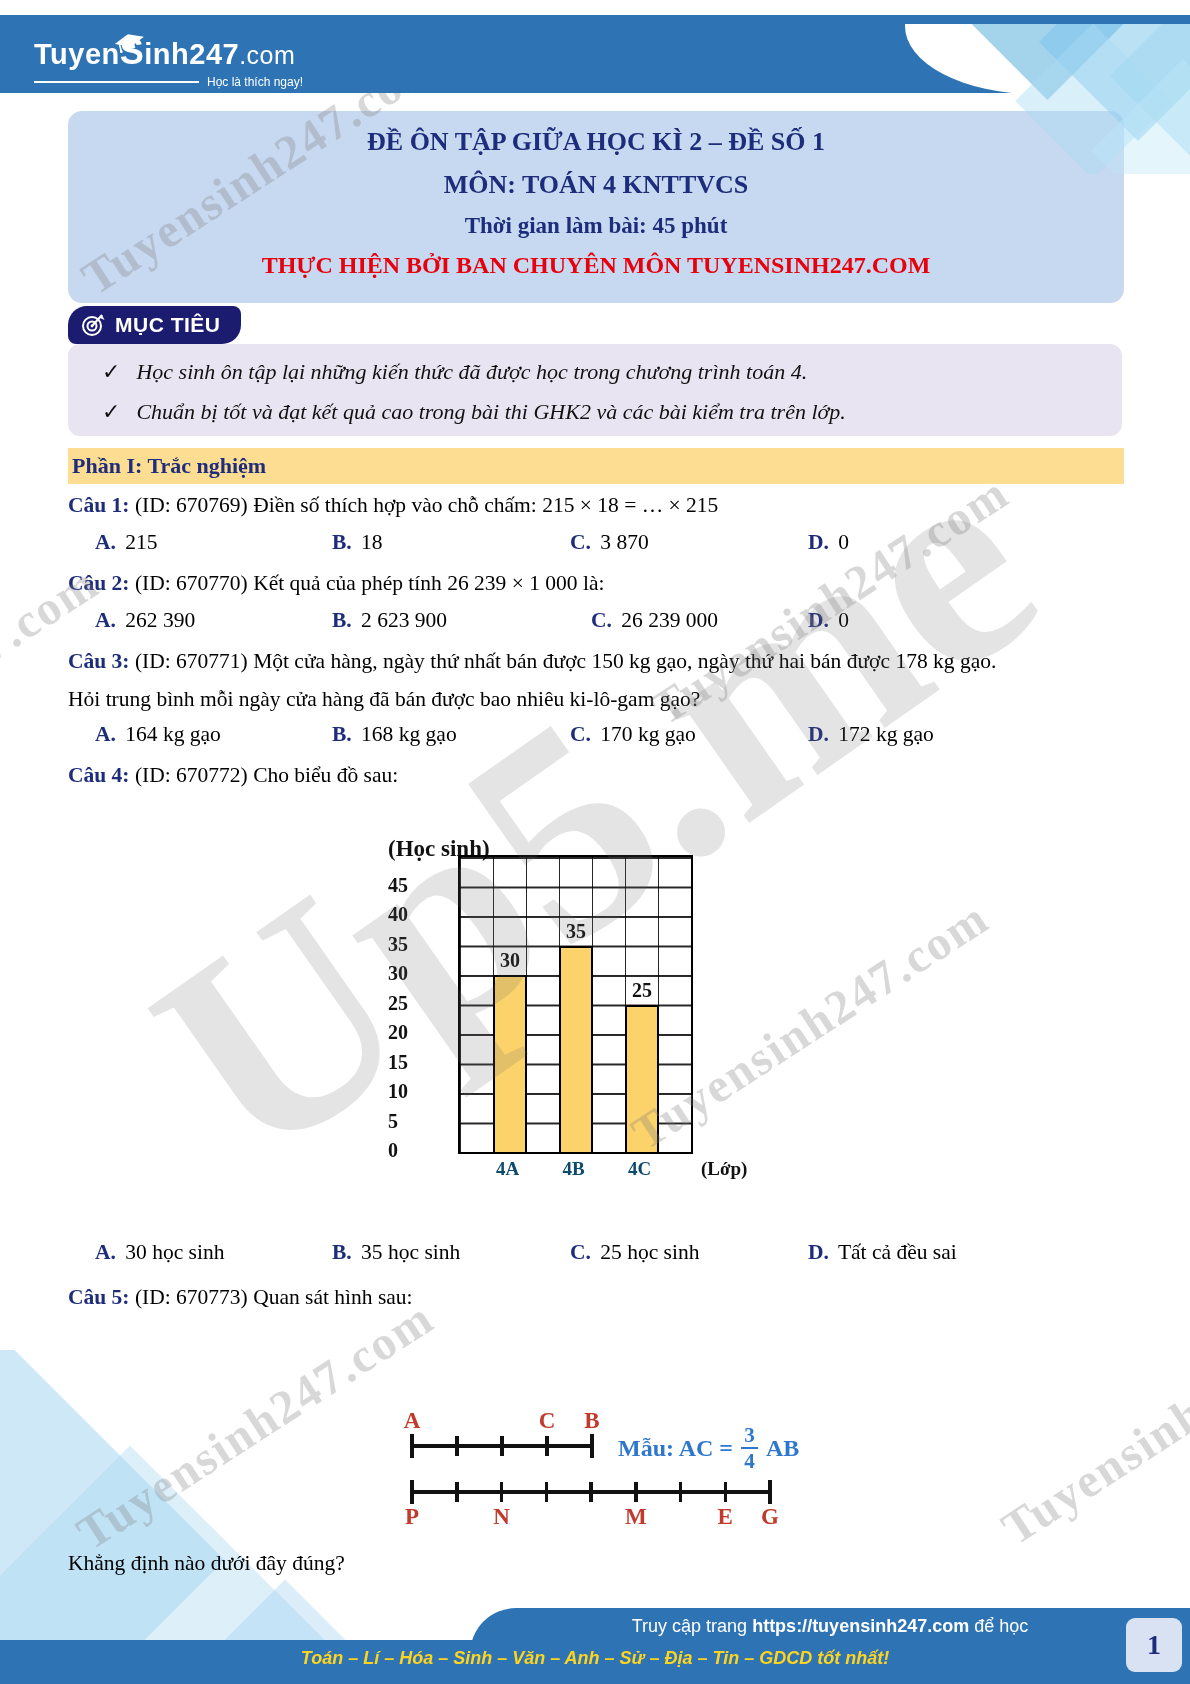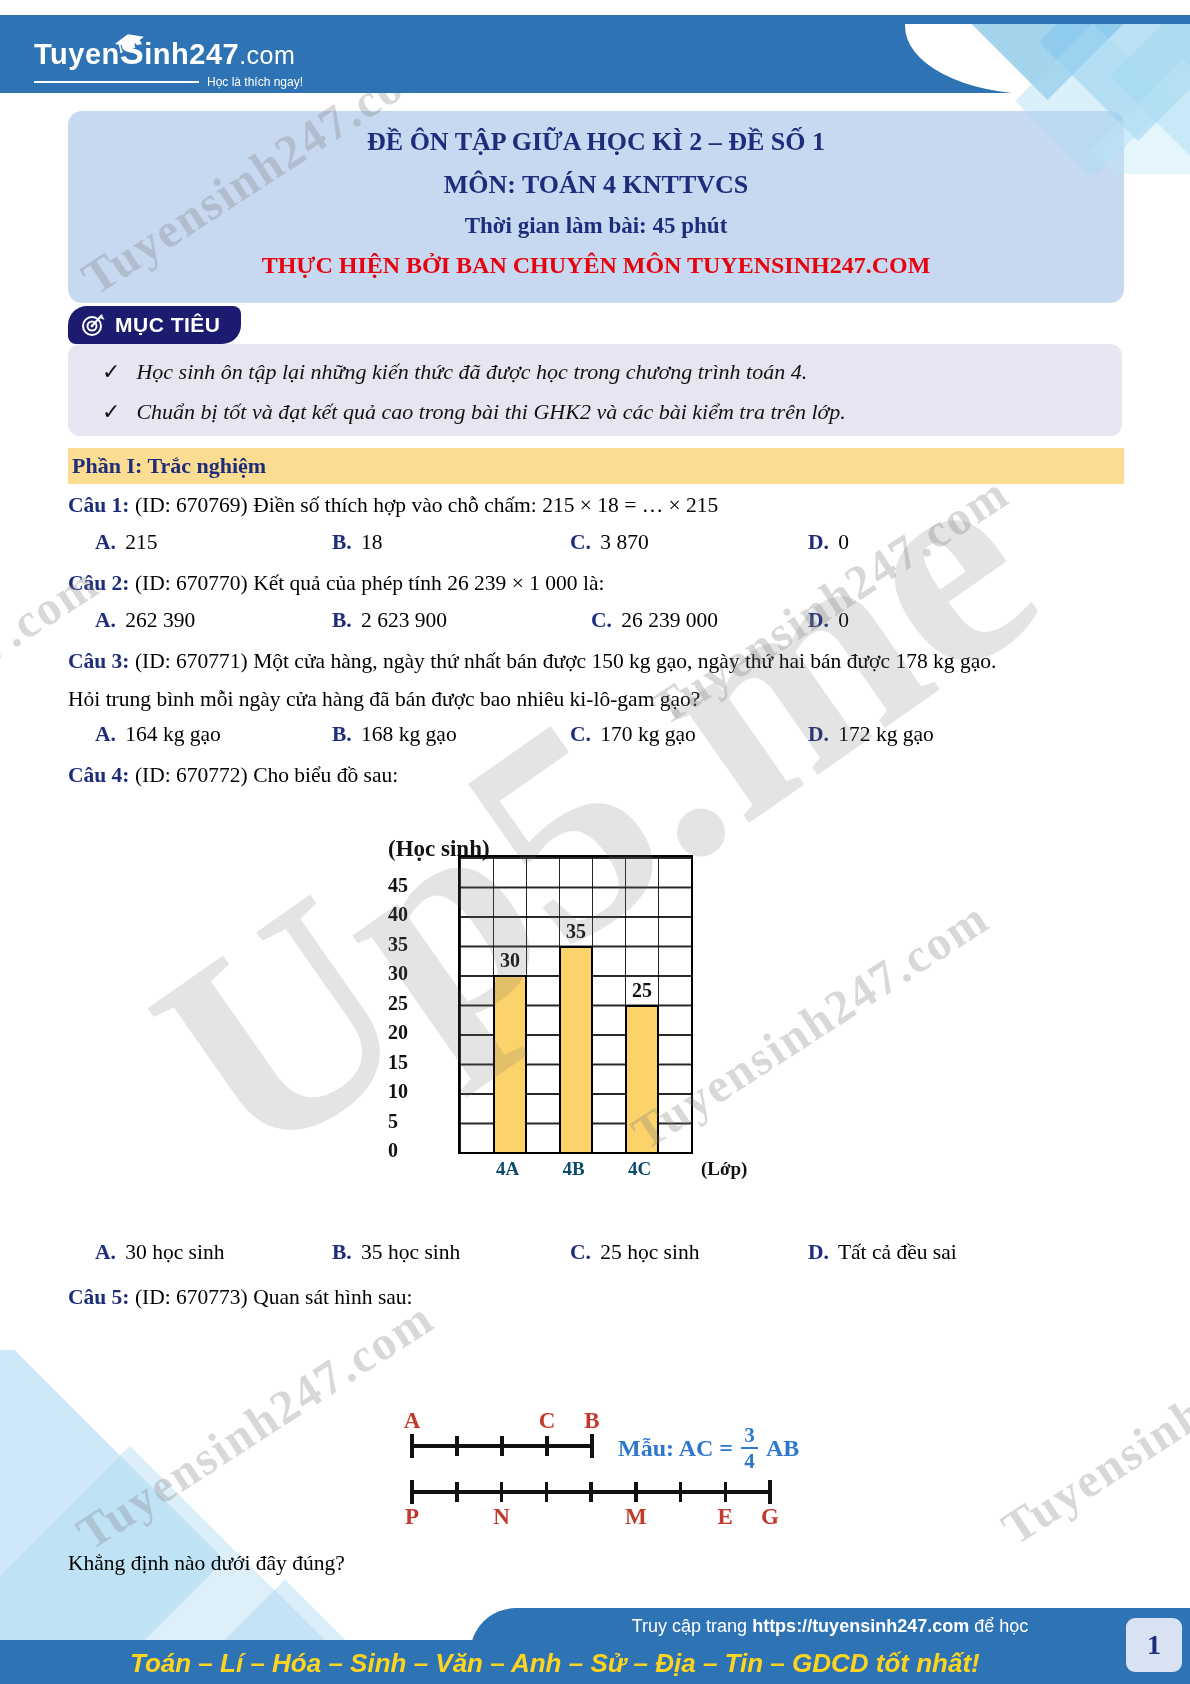--- a/index.html
+++ b/index.html
@@ -85,22 +85,22 @@
            color:#2e77ce;font-weight:bold;font-size:24px;}
   .frac{display:flex;flex-direction:column;align-items:center;line-height:22px;font-size:21px;}
   .frac-bar{width:17px;height:2.5px;background:#2e77ce;margin:1px 0;}
   
   .footer-bottom{position:absolute;left:0;right:0;bottom:0;height:44px;background:var(--blue);z-index:4;}
   .footer-top{position:absolute;left:470px;right:0;bottom:30px;height:46px;background:var(--blue);
               border-top-left-radius:46px;z-index:4;}
   .footer-line1{position:absolute;left:600px;top:1616px;width:460px;text-align:center;z-index:5;
                 font-family:"Liberation Sans",sans-serif;font-size:18px;color:#fff;}
   .footer-line1 .url{font-weight:bold;}
-  .footer-line2{position:absolute;left:130px;top:1648px;width:930px;text-align:left;z-index:5;
-                font-family:"Liberation Sans",sans-serif;font-size:26px;font-weight:bold;font-style:italic;color:#ffd41f;}
+  .footer-line2{position:absolute;left:130px;top:1648px;width:930px;text-align:center;z-index:5;
+                font-family:"Liberation Sans",sans-serif;font-size:18px;font-weight:bold;font-style:italic;color:#ffd41f;}
   .page-badge{position:absolute;left:1126px;top:1618px;width:56px;height:54px;background:#d9e2f2;border-radius:9px;
               z-index:5;display:flex;align-items:center;justify-content:center;
               font-weight:bold;font-size:28px;color:var(--navy);}
 </style>
 </head>
 <body>
 
 <div class="page">
 
   <div class="tri-deco">

